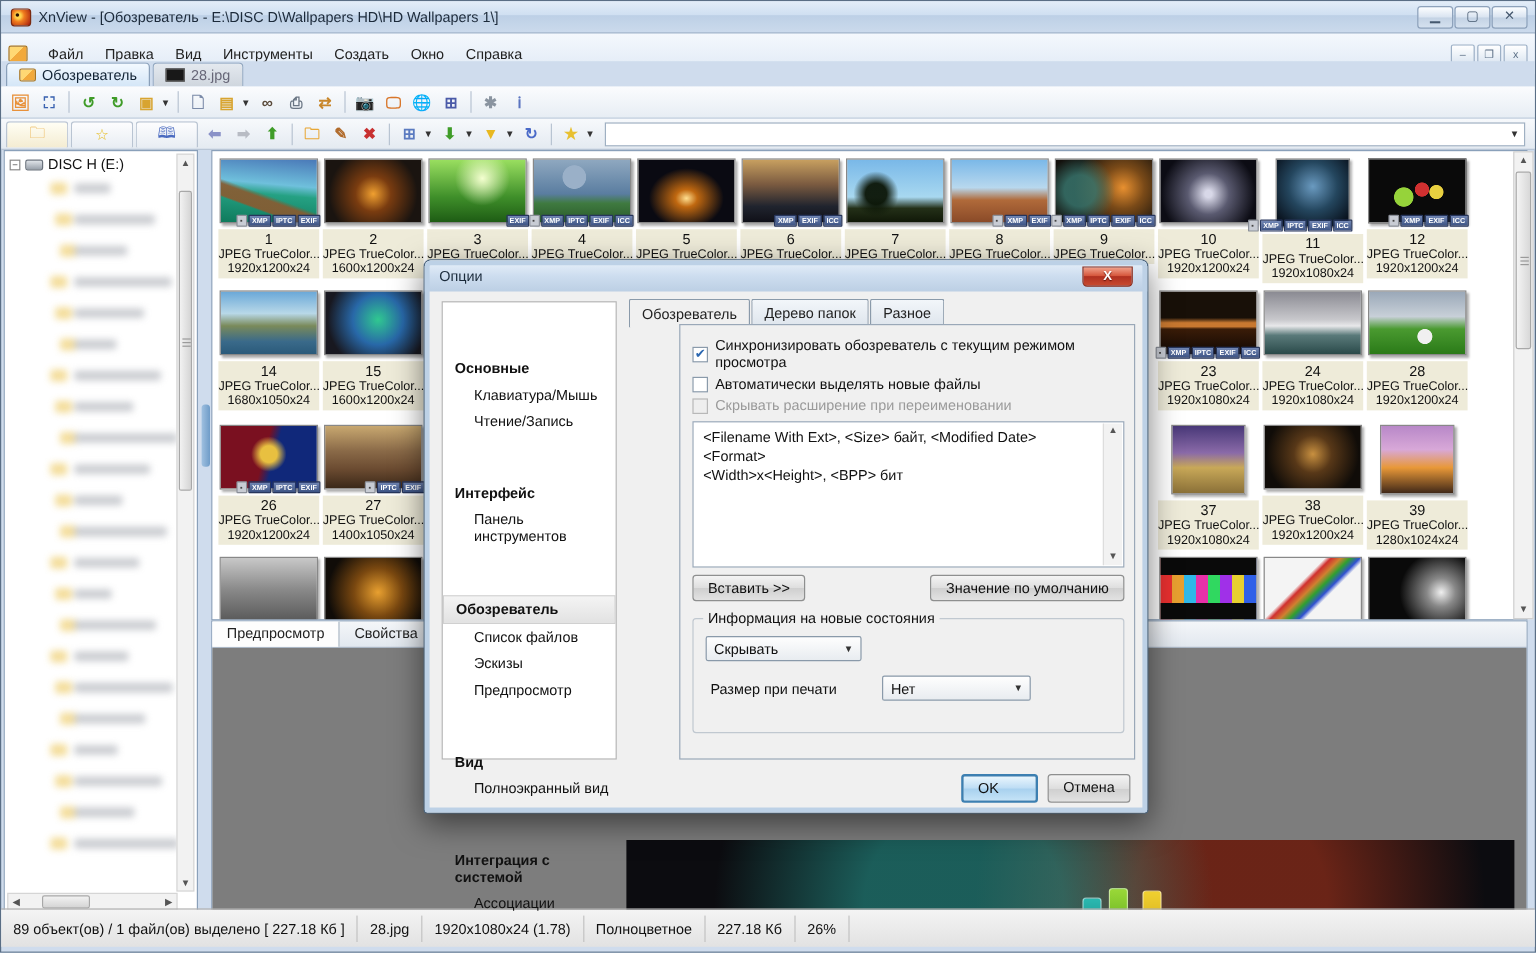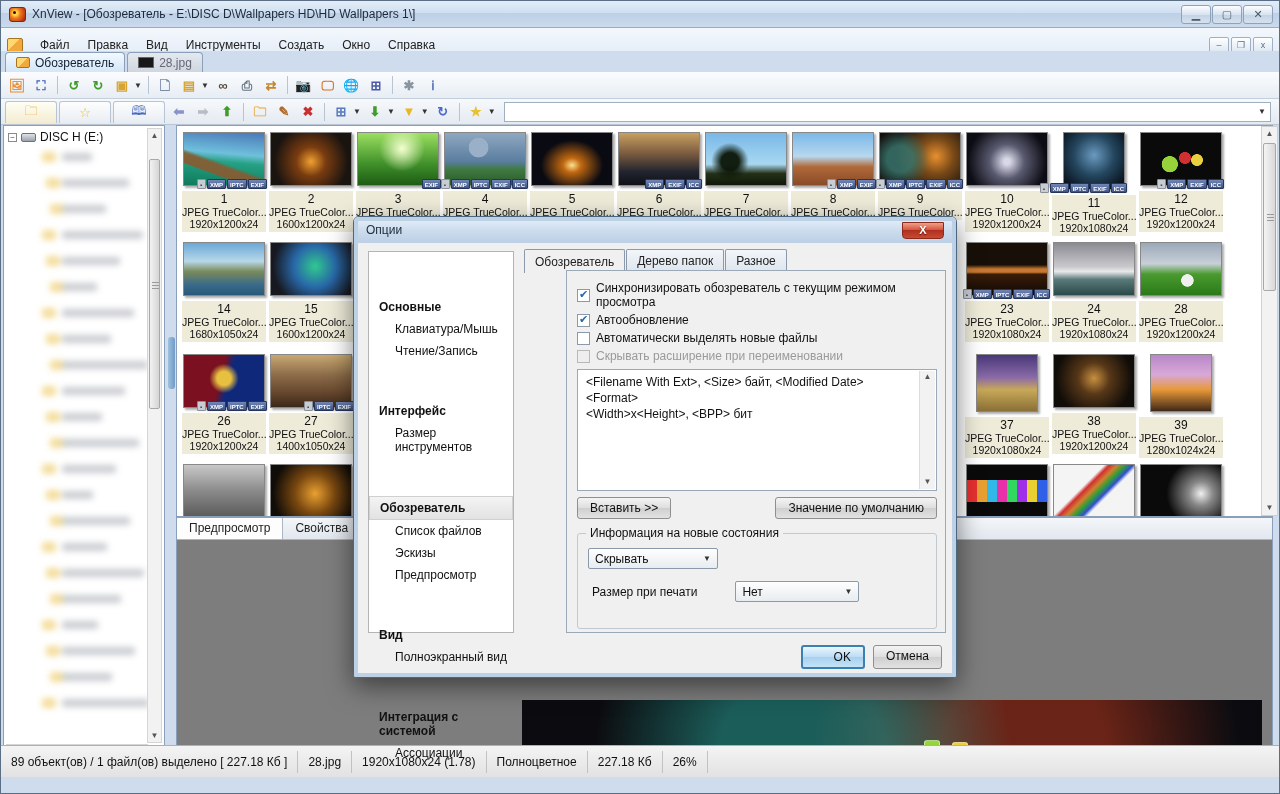--- a/index.html
+++ b/index.html
@@ -93,21 +93,21 @@
   .btab{padding:3px 12px;font-size:12px;border-right:1px solid #aab6c4;color:#222;}
   .btab.active{background:#fdfdfd;font-weight:normal;}
   .previewarea{position:absolute;left:0;top:22px;right:0;bottom:0;background:#7d7d7d;overflow:hidden;}
   .pimg{position:absolute;left:345px;top:160px;width:740px;height:90px;background:
     radial-gradient(circle at 38% 60%,rgba(40,160,150,.55) 0 18%,transparent 45%),
     radial-gradient(circle at 68% 55%,rgba(200,60,30,.5) 0 16%,transparent 42%),
     #0c0c10;}
   .bottle{position:absolute;bottom:8px;width:16px;height:34px;border-radius:3px;border:1px solid rgba(255,255,255,.5);}
 
   
-  .statusbar{position:absolute;left:0;bottom:16px;width:100%;height:32px;background:linear-gradient(180deg,#f4f4f4,#e2e2e2);
+  .statusbar{position:absolute;left:0;bottom:4px;width:100%;height:32px;background:linear-gradient(180deg,#f4f4f4,#e2e2e2);
     border-top:1px solid #b0b0b0;display:flex;align-items:center;font-size:12px;color:#111;}
   .seg{padding:0 10px;height:22px;display:flex;align-items:center;border-right:1px solid #c2c2c2;white-space:nowrap;}
 
   
   .dialog{position:absolute;left:352px;top:215px;width:604px;height:462px;
     background:#f0f0f0;border:1px solid #4d667f;border-radius:6px 6px 3px 3px;
     box-shadow:0 8px 26px rgba(0,0,0,.5);}
   .dlg-frame{position:absolute;inset:0;border-radius:5px 5px 2px 2px;border:4px solid #bdd1e6;pointer-events:none;}
   .dlg-title{height:26px;border-radius:5px 5px 0 0;background:linear-gradient(180deg,#e9f1fa,#cdddef 50%,#bccfe4);
     display:flex;align-items:center;padding:0 12px;font-size:12px;color:#1a2a3a;}
@@ -126,21 +126,21 @@
   .tabpane{position:absolute;left:162px;top:23px;right:2px;bottom:4px;border:1px solid #9aa8b8;background:#f0f0f0;padding:10px 8px 8px 10px;margin-left:42px;}
   .chk-row{display:flex;align-items:center;gap:6px;font-size:12px;color:#111;margin-bottom:4px;}
   .chk-row.disabled{color:#9a9a9a;}
   .cbx{width:13px;height:13px;background:#fff;border:1px solid #8a9aaa;position:relative;flex:none;}
   .cbx.checked:after{content:"✔";position:absolute;left:1px;top:-2px;font-size:11px;color:#2a66b0;}
   .cbx.disabled{background:#eee;border-color:#b8b8b8;}
   .tpl-box{position:relative;margin-top:6px;width:100%;height:122px;background:#fff;border:1px solid #9aa8b8;
     font-size:12px;color:#111;padding:4px 24px 4px 8px;white-space:pre-line;line-height:1.35;}
   .tpl-scroll{position:absolute;top:1px;right:1px;width:16px;bottom:1px;background:#f2f2f2;border-left:1px solid #ddd;}
   .btn{display:inline-block;border:1px solid #8e8f8f;border-radius:3px;background:linear-gradient(180deg,#f4f4f4,#dedede 50%,#cfcfcf 51%,#e2e2e2);
-    font-size:12px;color:#111;padding:3px 12px;text-align:right;}
+    font-size:12px;color:#111;padding:3px 12px;text-align:left;}
   .btnrow{margin-top:6px;display:flex;justify-content:space-between;}
   .groupbox{position:relative;margin-top:14px;border:1px solid #c0c8d0;border-radius:3px;height:96px;padding:14px 10px 6px;}
   .grouplabel{position:absolute;left:8px;top:-8px;background:#f0f0f0;padding:0 4px;font-size:12px;color:#111;}
   .combo{height:21px;background:linear-gradient(180deg,#fefefe,#e8ecf0);border:1px solid #8a9aaa;border-radius:2px;
     display:flex;align-items:center;font-size:12px;color:#111;padding-left:6px;}
   .combo .dd{margin-left:auto;margin-right:6px;}
   .dlg-footer{position:absolute;right:14px;bottom:8px;display:flex;gap:8px;}
   .btn.ok{border:2px solid #3c7fb1;background:linear-gradient(180deg,#eaf6fd,#bcdcf4 50%,#a7d0ee 51%,#c4e3f7);min-width:64px;}
   .btn.cancel{min-width:64px;}
 </style>
@@ -676,44 +676,40 @@
       <span>Опции</span>
       <div class="dlg-close">X</div>
     </div>
     <div class="dlg-frame"></div>
     <div class="dlg-body">
       <div class="cat-tree" id="cat-tree">
           <div class="cat-item group">Основные</div>
           <div class="cat-item sub">Клавиатура/Мышь</div>
           <div class="cat-item sub">Чтение/Запись</div>
           <div class="cat-item group">Интерфейс</div>
-          <div class="cat-item sub">Размер инструментов</div>
+          <div class="cat-item sub">Панель инструментов</div>
           <div class="cat-item group sel">Обозреватель</div>
           <div class="cat-item sub">Список файлов</div>
           <div class="cat-item sub">Эскизы</div>
           <div class="cat-item sub">Предпросмотр</div>
           <div class="cat-item group">Вид</div>
           <div class="cat-item sub">Полноэкранный вид</div>
           <div class="cat-item group">Интеграция с системой</div>
           <div class="cat-item sub">Ассоциации</div>
         </div>
       <div class="dlgtabs" id="dlg-tabs">
           <div class="dlgtab active">Обозреватель</div>
           <div class="dlgtab">Дерево папок</div>
           <div class="dlgtab">Разное</div>
         </div>
       <div class="tabpane">
         <div id="chk-list">
             <div class="chk-row">
               <span class="cbx checked"></span>
               <span>Синхронизировать обозреватель с текущим режимом просмотра</span>
-            </div>
-            <div class="chk-row">
-              <span class="cbx checked"></span>
-              <span>Автообновление</span>
             </div>
             <div class="chk-row">
               <span class="cbx"></span>
               <span>Автоматически выделять новые файлы</span>
             </div>
             <div class="chk-row disabled">
               <span class="cbx disabled"></span>
               <span>Скрывать расширение при переименовании</span>
             </div>
           </div>

